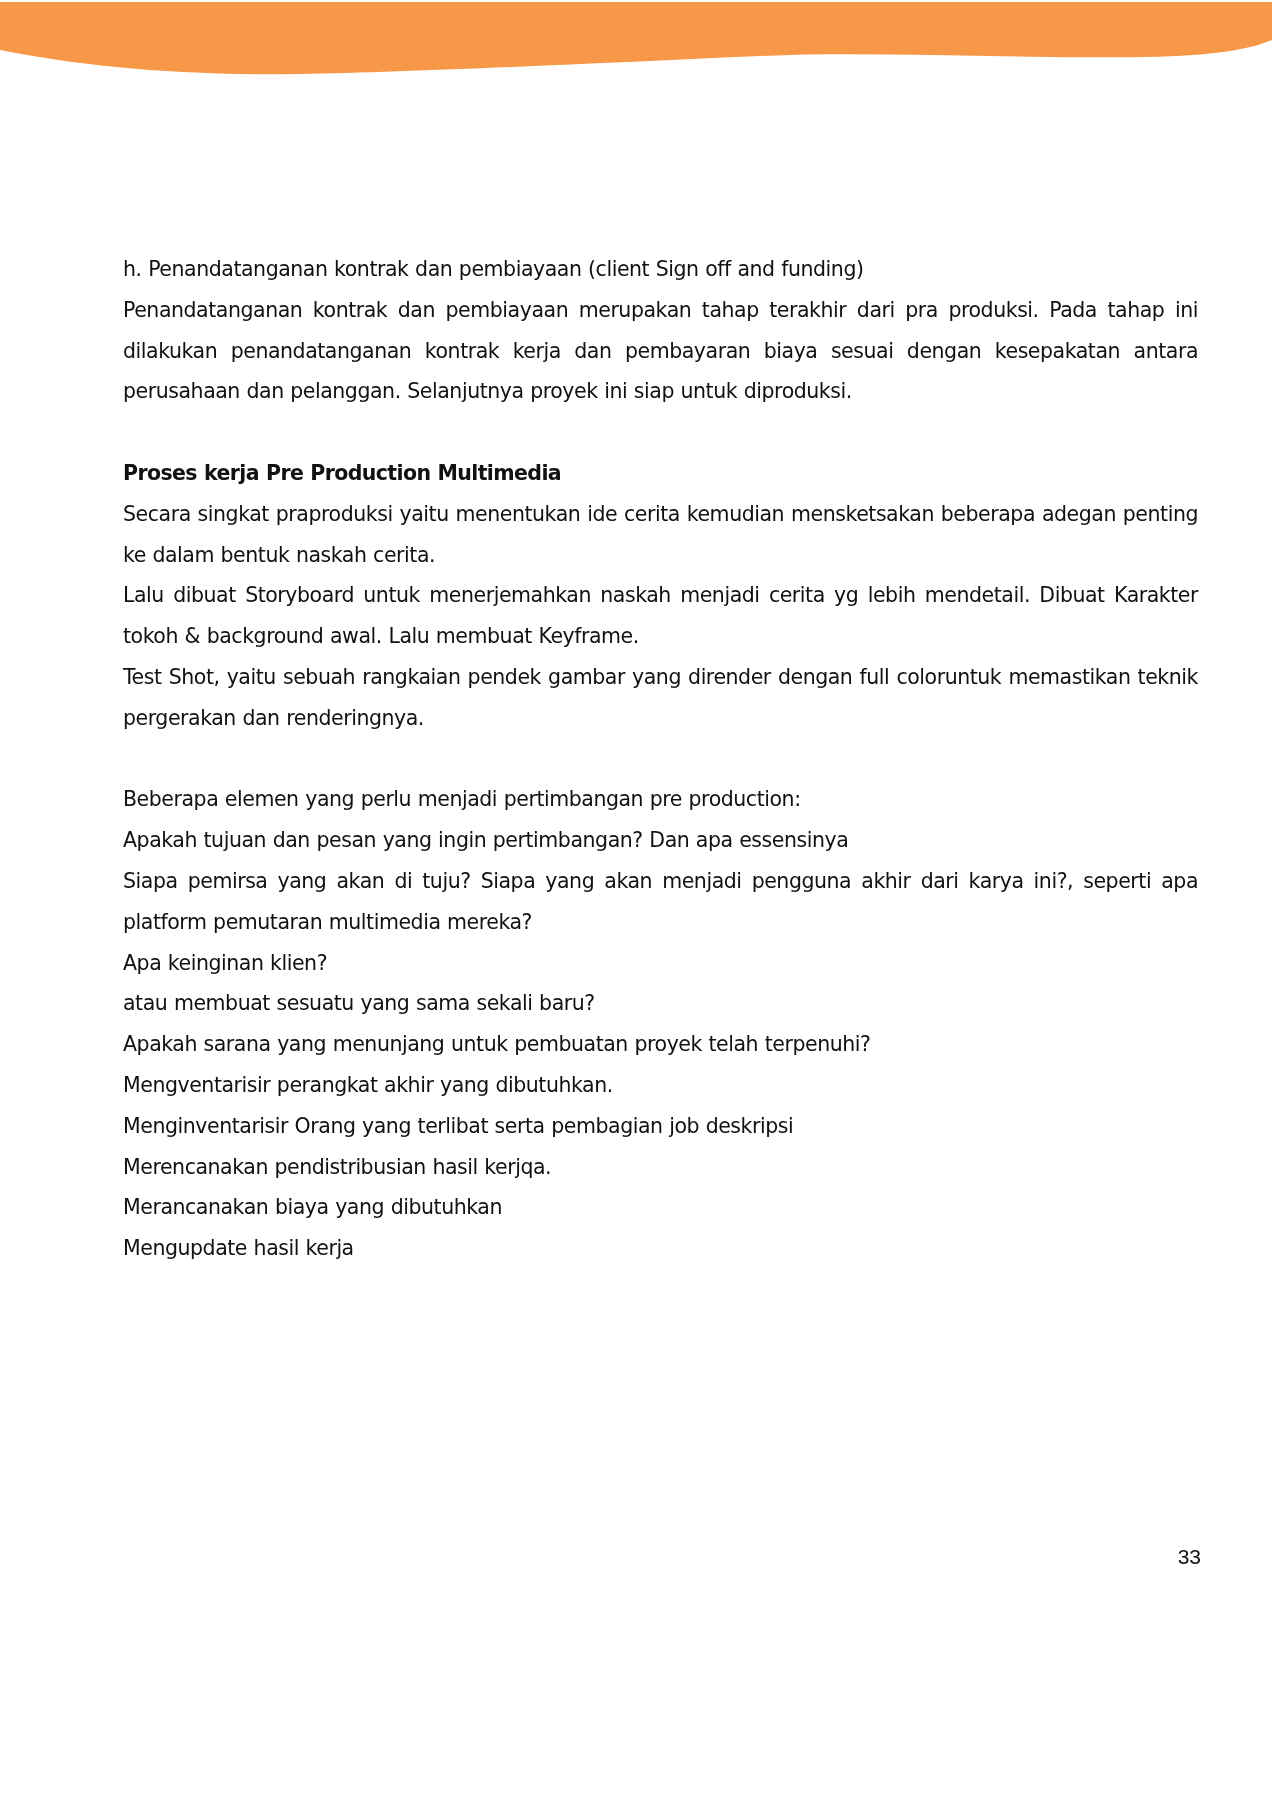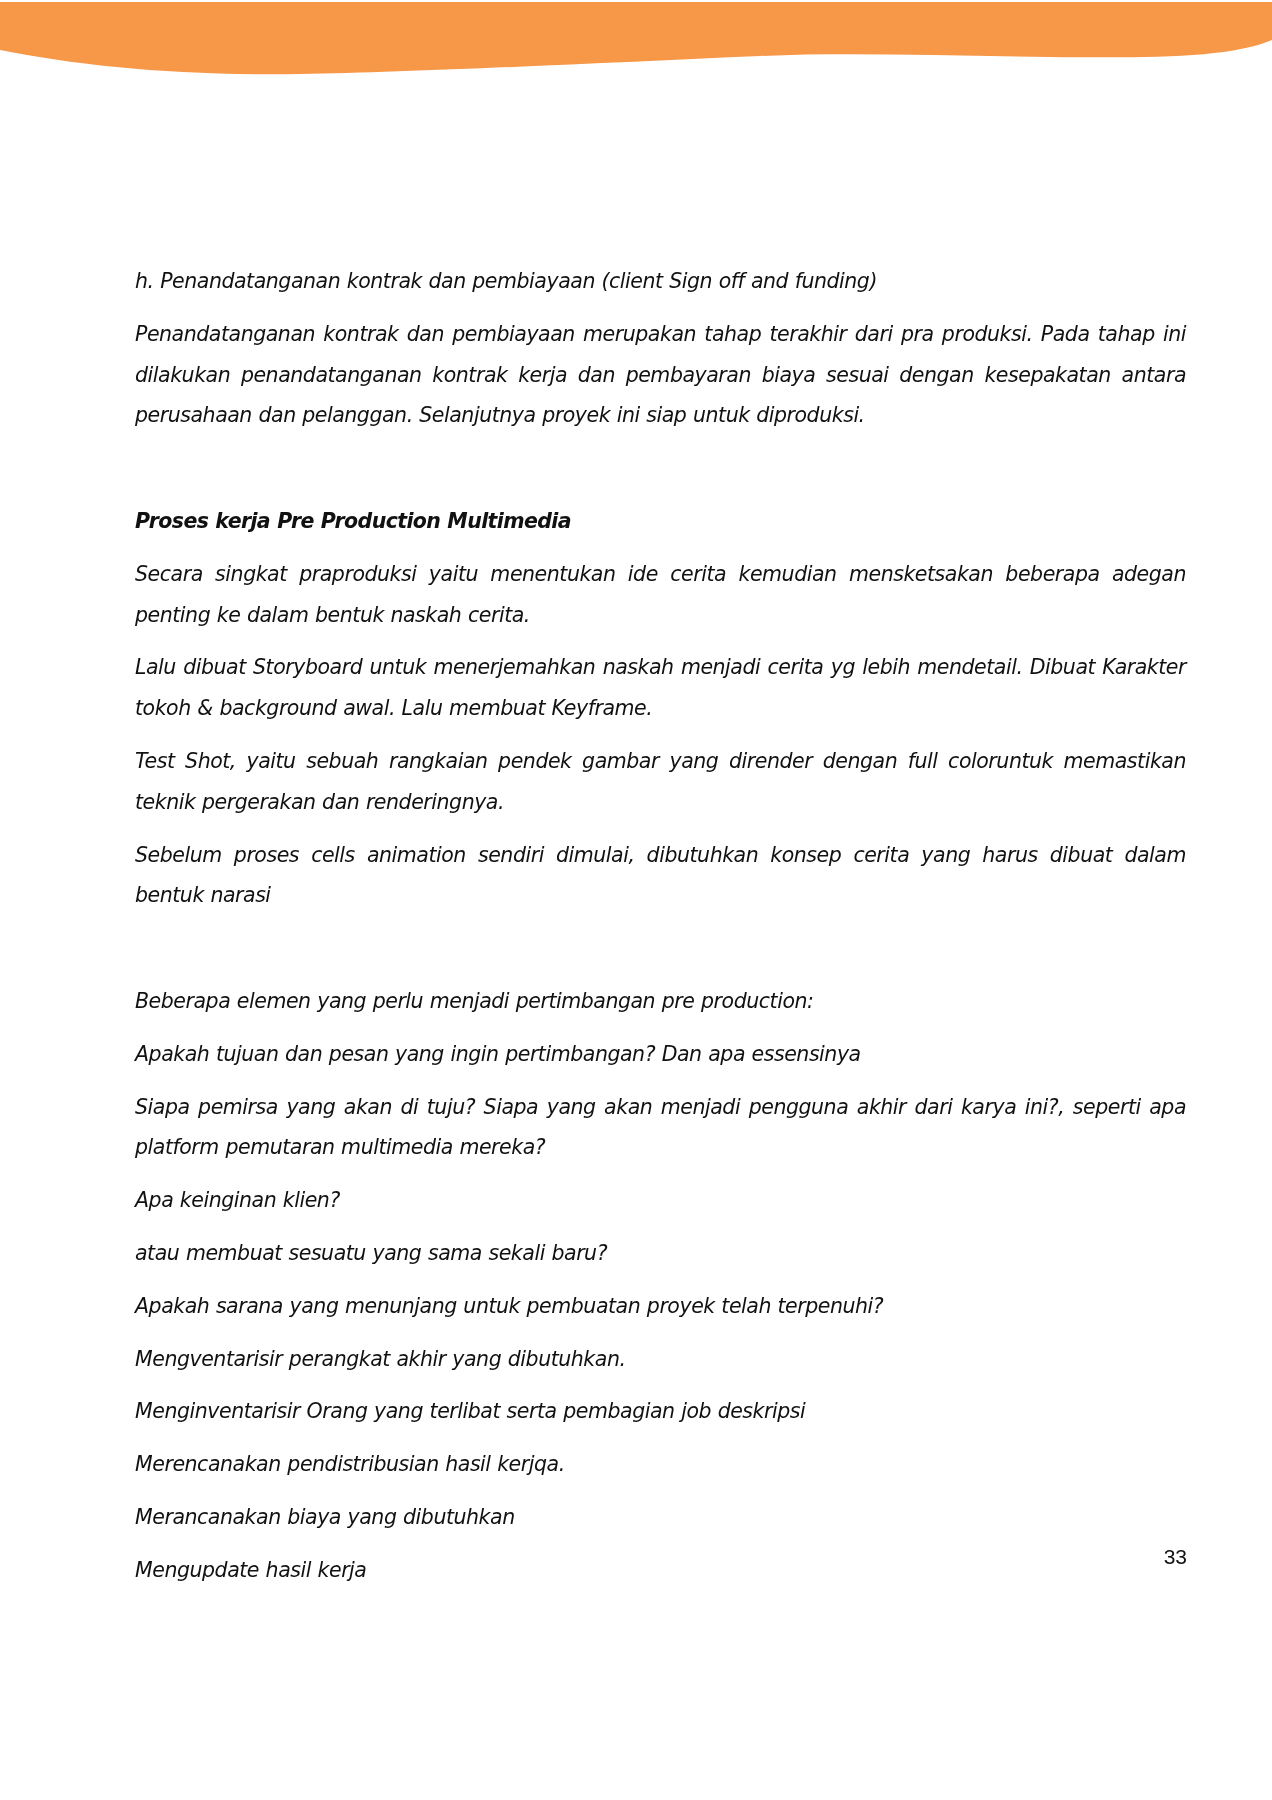--- a/index.html
+++ b/index.html
@@ -10,27 +10,27 @@
       left: 123px;
       top: 249px;
       width: 1075px;
       font-family: "DejaVu Sans", sans-serif;
       font-size: 20.5px;
       line-height: 40.8px;
       color: #111111;
       letter-spacing: -0.45px;
       word-spacing: 0.5px;
     }
-    .content p { margin: 12px; text-align: justify; font-style: italic; }
+    .content p { margin: 0; text-align: justify; }
     .content p.left { text-align: left; }
     .content .blank { height: 40.8px; }
     .content .heading { font-weight: bold; letter-spacing: -0.6px; }
     .page-number {
       position: absolute;
-      right: 85px;
+      right: 71px;
       top: 1545px;
       font-family: "Liberation Sans", sans-serif;
       font-size: 21px;
       color: #111111;
     }
   </style>
 </head>
 <body>
 
 <svg class="wave" viewBox="0 0 1272 90" preserveAspectRatio="none">
@@ -39,21 +39,20 @@
 
 <div class="content">
   <p class="left">h. Penandatanganan kontrak dan pembiayaan (client Sign off and funding)</p>
   <p>Penandatanganan kontrak dan pembiayaan merupakan tahap terakhir dari pra produksi. Pada tahap ini dilakukan penandatanganan kontrak kerja dan pembayaran biaya sesuai dengan kesepakatan antara perusahaan dan pelanggan. Selanjutnya proyek ini siap untuk diproduksi.</p>
   <div class="blank"></div>
 
   <p class="left heading">Proses kerja Pre Production Multimedia</p>
   <p>Secara singkat praproduksi yaitu menentukan ide cerita kemudian mensketsakan beberapa adegan penting ke dalam bentuk naskah cerita.</p>
   <p>Lalu dibuat Storyboard untuk menerjemahkan naskah menjadi cerita yg lebih mendetail. Dibuat Karakter tokoh &amp; background awal. Lalu membuat Keyframe.</p>
   <p>Test Shot, yaitu sebuah rangkaian pendek gambar yang dirender dengan full coloruntuk memastikan teknik pergerakan dan renderingnya.</p>
-  <p>Sebelum proses cells animation sendiri dimulai, dibutuhkan konsep cerita yang harus dibuat dalam bentuk narasi</p>
   <div class="blank"></div>
 
   <p class="left">Beberapa elemen yang perlu menjadi pertimbangan pre production:</p>
   <p class="left">Apakah tujuan dan pesan yang ingin pertimbangan? Dan apa essensinya</p>
   <p>Siapa pemirsa yang akan di tuju? Siapa yang akan menjadi pengguna akhir dari karya ini?, seperti apa platform pemutaran multimedia mereka?</p>
   <p class="left">Apa keinginan klien?</p>
   <p class="left">atau membuat sesuatu yang sama sekali baru?</p>
   <p class="left">Apakah sarana yang menunjang untuk pembuatan proyek telah terpenuhi?</p>
   <p class="left">Mengventarisir perangkat akhir yang dibutuhkan.</p>
   <p class="left">Menginventarisir Orang yang terlibat serta pembagian job deskripsi</p>

